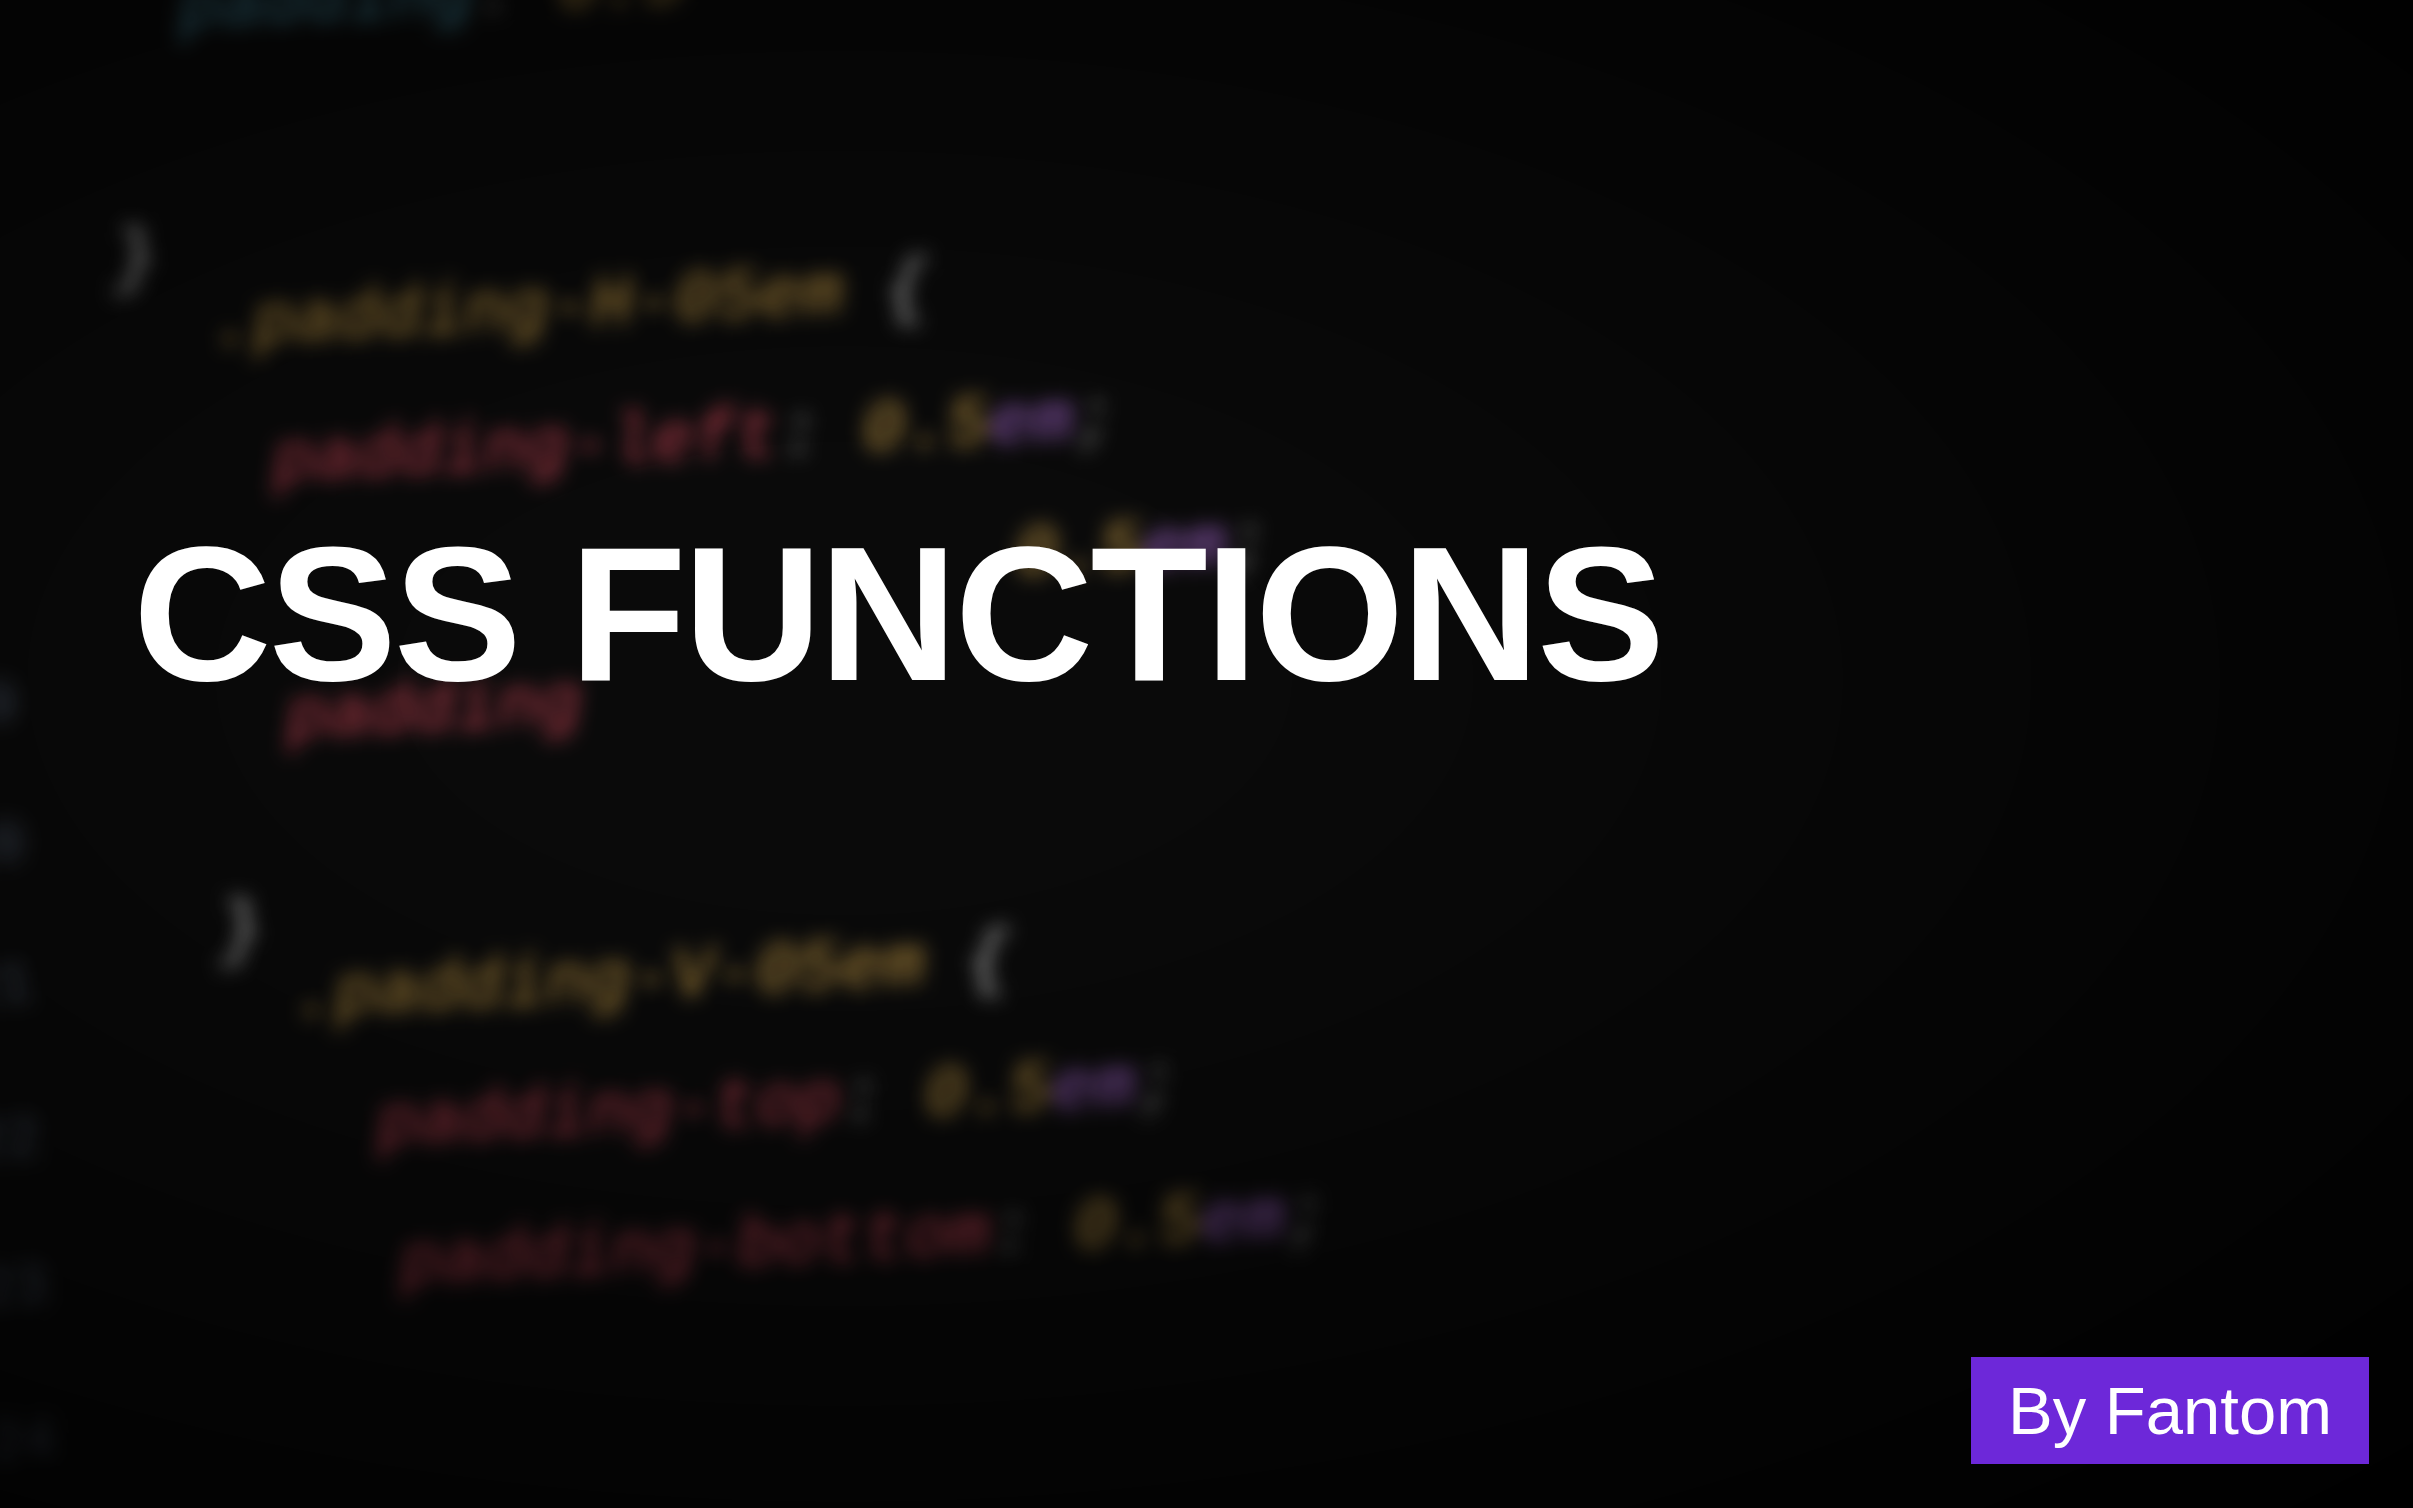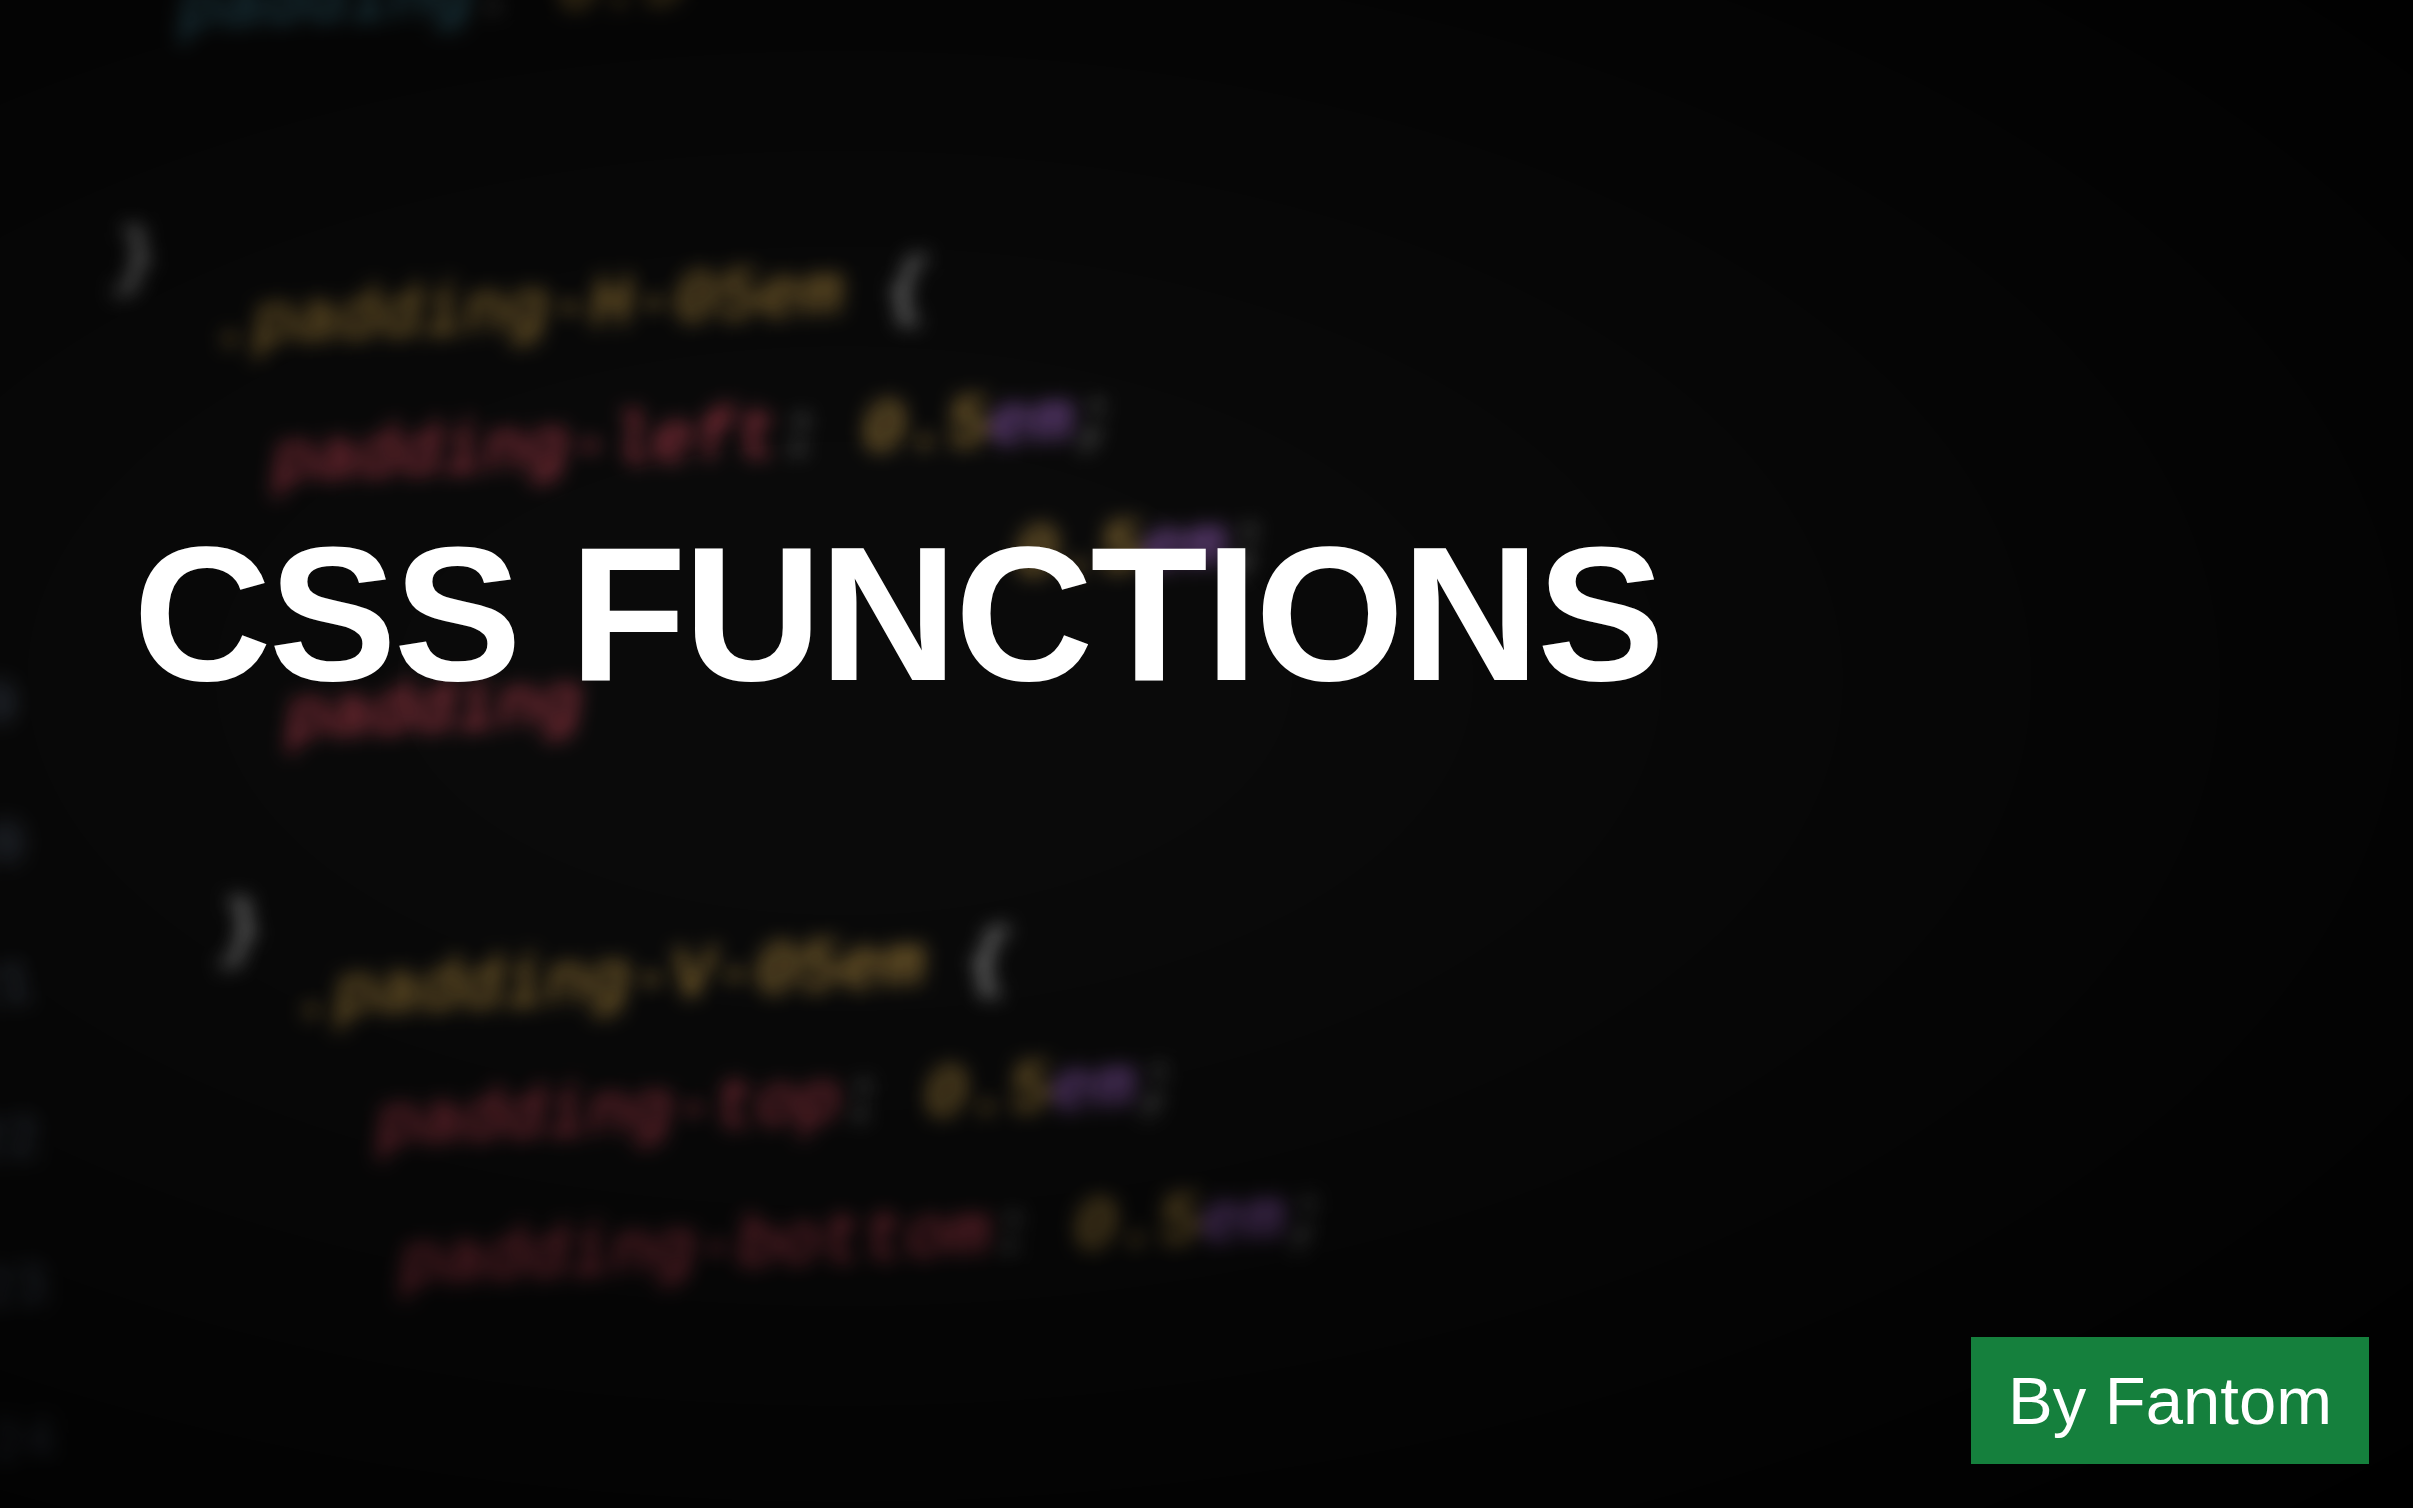--- a/index.html
+++ b/index.html
@@ -69,25 +69,25 @@
       font-weight: 900;
       color: #ffffff;
       letter-spacing: -3px;
       z-index: 10;
     }
     
     .author-badge {
       position: absolute;
       bottom: 44px;
       right: 44px;
-      background: #15803d;
+      background: #6d28d9;
       color: #ffffff;
       font-size: 67px;
       font-weight: 400;
-      padding: 25px 37px;
+      padding: 15px 37px;
       z-index: 10;
     }
   </style>
 </head>
 <body>
 
 <div class="code-background">
 
   <div class="code-line" style="top: -44px; left: 266px;">
     <span class="property-alt">padding</span><span class="punct">: </span><span class="value-num">0.5</span>

